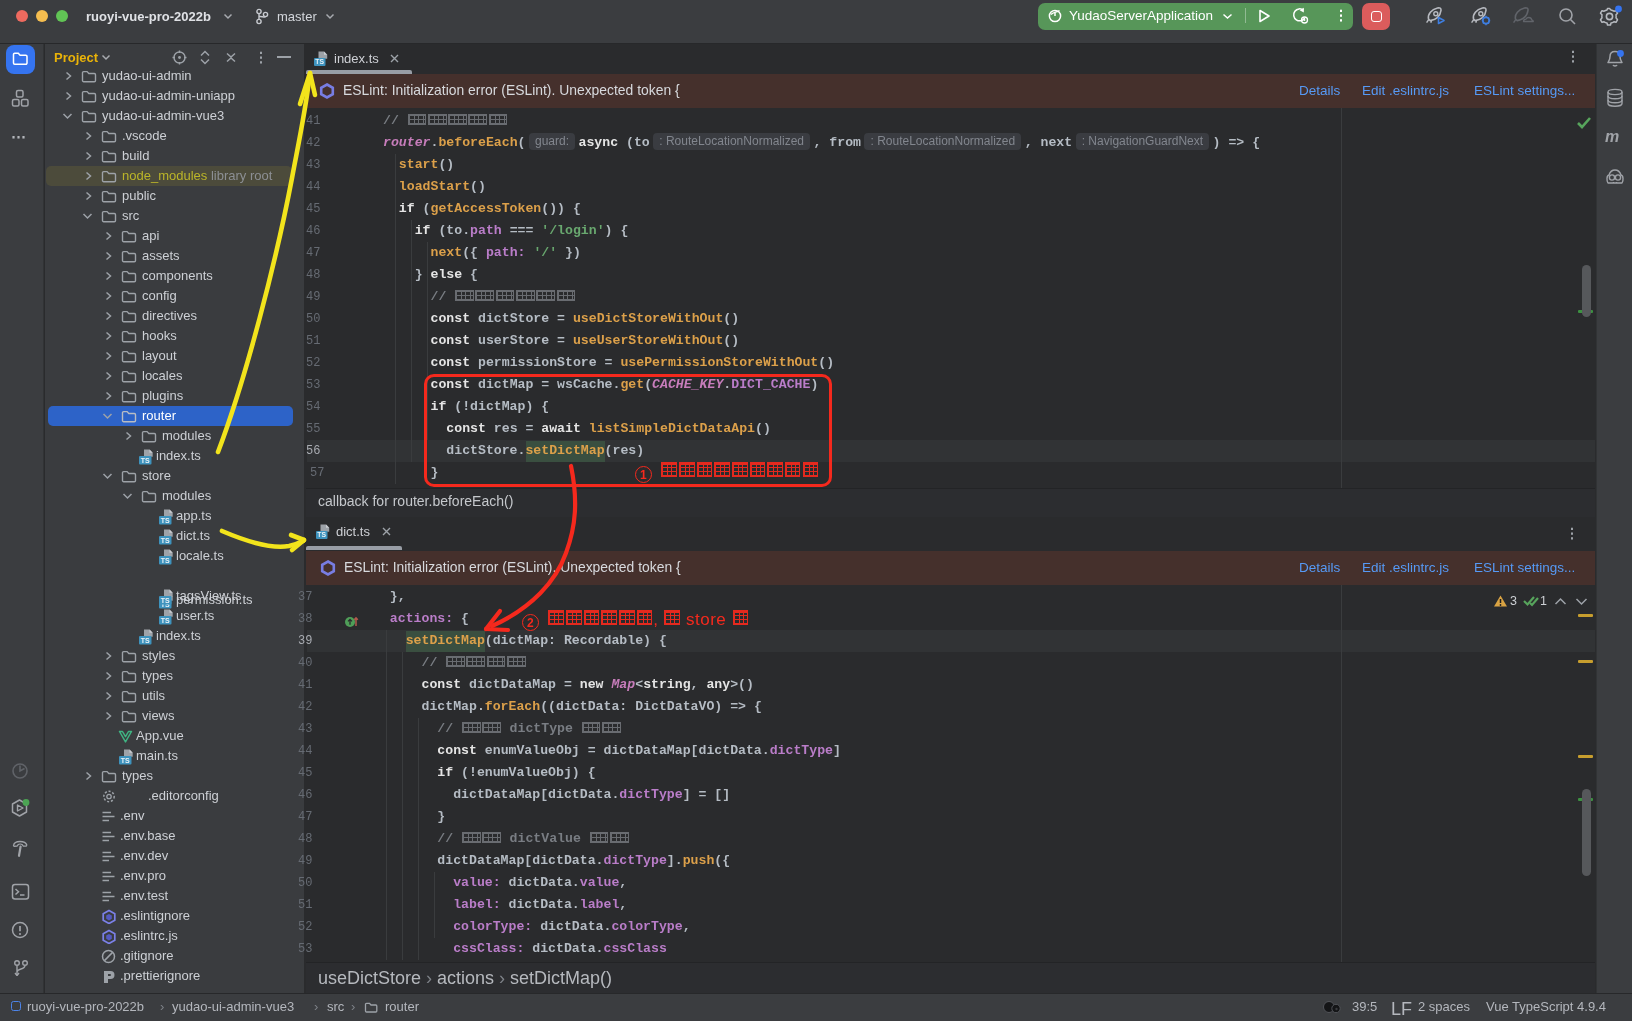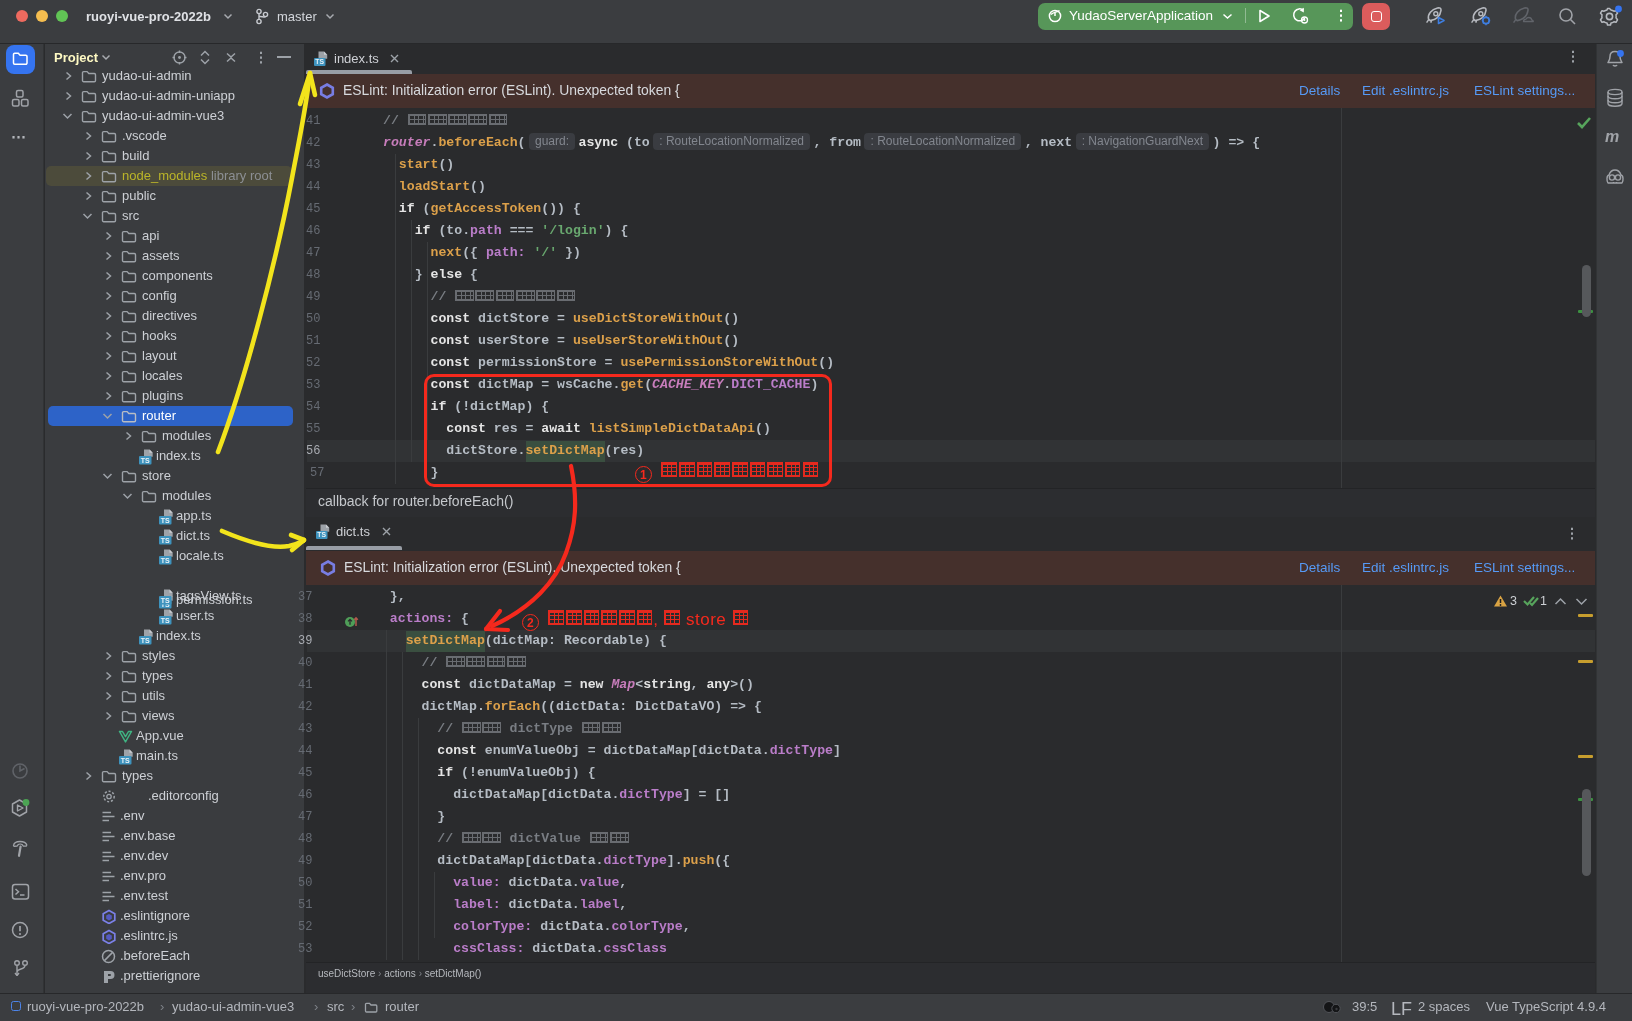--- a/index.html
+++ b/index.html
@@ -181,21 +181,21 @@
   <path d="M2 8 C2 9.5 5 10.7 9 10.7 C13 10.7 16 9.5 16 8 M2 12 C2 13.5 5 14.7 9 14.7 C13 14.7 16 13.5 16 12" stroke="#A0A3A8" fill="none" stroke-width="1.4"></path>
 </svg>
 <div class="abs" style="left:1605px;top:128px;color:#A0A3A8;font-size:16px;font-style:italic;font-family:'Liberation Sans',sans-serif;font-weight:700;">m</div>
 <svg class="abs" style="left:1605px;top:167px;" width="20" height="19">
   <path d="M4 8 C1.5 8.5 1.5 13.5 3 16 H17 C18.5 13.5 18.5 8.5 16 8 C15 5 12.5 3 10 3 C7.5 3 5 5 4 8 Z" stroke="#A0A3A8" fill="none" stroke-width="1.4" stroke-linejoin="round"></path>
   <circle cx="7" cy="10.5" r="2.6" stroke="#A0A3A8" fill="none" stroke-width="1.4"></circle>
   <circle cx="13" cy="10.5" r="2.6" stroke="#A0A3A8" fill="none" stroke-width="1.4"></circle>
   <path d="M8.5 15 V16 M11.5 15 V16" stroke="#A0A3A8" stroke-width="1.4"></path>
 </svg>
 
-<div class="abs" style="left:54px;top:50px;font-size:13px;font-weight:700;color:#fef9c3;">Project</div>
+<div class="abs" style="left:54px;top:50px;font-size:13px;font-weight:700;color:#eab308;">Project</div>
 <svg class="abs" style="left:101px;top:54px;" width="10" height="7">
     <path d="M1.5 1.5 L5 5 L8.5 1.5" stroke="#A7AAAF" stroke-width="1.5" fill="none"></path>
   </svg>
 <svg class="abs" style="left:172px;top:50px;" width="15" height="15">
     <circle cx="7.5" cy="7.5" r="5.5" stroke="#9DA2A8" fill="none" stroke-width="1.4"></circle>
     <circle cx="7.5" cy="7.5" r="1.4" fill="#9DA2A8"></circle>
     <path d="M7.5 0.5 V3 M7.5 12 V14.5 M0.5 7.5 H3 M12 7.5 H14.5" stroke="#9DA2A8" stroke-width="1.4"></path>
   </svg>
 <svg class="abs" style="left:198px;top:50px;" width="14" height="15">
     <path d="M3 5.5 L7 1.5 L11 5.5 M3 9.5 L7 13.5 L11 9.5" stroke="#9DA2A8" fill="none" stroke-width="1.5"></path>
@@ -577,21 +577,21 @@
       <path d="M8 1.5 L13.8 4.8 V11.2 L8 14.5 L2.2 11.2 V4.8 Z" stroke="#7B80E8" fill="none" stroke-width="1.7"></path>
       <path d="M8 5 L10.8 6.6 V9.8 L8 11.4 L5.2 9.8 V6.6 Z" fill="#555AC0"></path>
     </svg>
     <div class="lbl" style="left:120px;">.eslintrc.js</div>
   </div>
 <div class="trow" style="top:946px;">
     <svg class="ticon" style="left:101px;" width="16" height="16">
       <circle cx="7.5" cy="7.5" r="6" stroke="#9DA2A8" fill="none" stroke-width="1.5"></circle>
       <path d="M3.4 11.6 L11.6 3.4" stroke="#9DA2A8" stroke-width="1.5"></path>
     </svg>
-    <div class="lbl" style="left:120px;">.beforeEach</div>
+    <div class="lbl" style="left:120px;">.gitignore</div>
   </div>
 <div class="trow" style="top:966px;">
     <svg class="ticon" style="left:101px;" width="16" height="16">
       <path d="M3 2 h6.5 a4 4 0 0 1 0 8 h-2.5 v4 h-4 z M7 5 v2 h2 a1 1 0 0 0 0 -2 z" fill="#9DA2A8"></path>
     </svg>
     <div class="lbl" style="left:120px;">.prettierignore</div>
   </div>
 
 <svg class="abs" style="left:313px;top:50px;" width="16" height="17">
     <path d="M5.5 1.5 h5.5 l3.2 3.2 v4 h-8.7 z" fill="#9DA2A8"></path>
@@ -746,21 +746,21 @@
 <svg class="abs" style="left:1575px;top:597px;" width="13" height="9">
     <path d="M1.5 2 L6.5 7 L11.5 2" stroke="#9DA2A8" stroke-width="1.5" fill="none"></path>
   </svg>
 <div class="abs ydash" style="top:614px;"></div>
 <div class="abs ydash" style="top:660px;"></div>
 <div class="abs ydash" style="top:755px;"></div>
 <div class="abs gdash" style="top:798px;"></div>
 <div class="abs thumb" style="top:789px;height:87px;"></div>
 <div class="abs redtext" style="left:522px;top:610px;"><span class="circnum">2</span> <span class="hz"></span><span class="hz"></span><span class="hz"></span><span class="hz"></span><span class="hz"></span><span class="hz"></span><span style="letter-spacing:0;">,</span> <span class="hz"></span> store <span class="hz"></span></div>
 <div class="abs crumb" style="left:306px;top:962px;width:1289px;height:31px;"></div>
-<div class="abs" style="left:318px;top:968px;font-size:10px;color:#B6B9BE;">useDictStore <span class="sep">›</span> actions <span class="sep">›</span> setDictMap()</div>
+<div class="abs" style="left:318px;top:968px;font-size:18px;color:#B6B9BE;">useDictStore <span class="sep">›</span> actions <span class="sep">›</span> setDictMap()</div>
 
 <div class="abs" style="left:11px;top:1001px;width:10px;height:10px;border:1.7px solid #4D84E8;border-radius:2.5px;"></div>
 <div class="abs" style="left:27px;top:999px;font-size:13px;color:#B4B7BD;">ruoyi-vue-pro-2022b</div>
 <div class="abs sep" style="left:160px;top:999px;font-size:13px;">›</div>
 <div class="abs" style="left:172px;top:999px;font-size:13px;color:#B4B7BD;">yudao-ui-admin-vue3</div>
 <div class="abs sep" style="left:314px;top:999px;font-size:13px;">›</div>
 <div class="abs" style="left:327px;top:999px;font-size:13px;color:#B4B7BD;">src</div>
 <div class="abs sep" style="left:351px;top:999px;font-size:13px;">›</div>
 <svg class="abs" style="left:364px;top:1001px;" width="15" height="13">
     <path d="M1.5 3.3 a1 1 0 0 1 1-1 h3 l1.5 1.7 h4.8 a1 1 0 0 1 1 1 v5 a1 1 0 0 1 -1 1 h-9.3 a1 1 0 0 1 -1-1 z" stroke="#9DA2A8" fill="none" stroke-width="1.3"></path>

